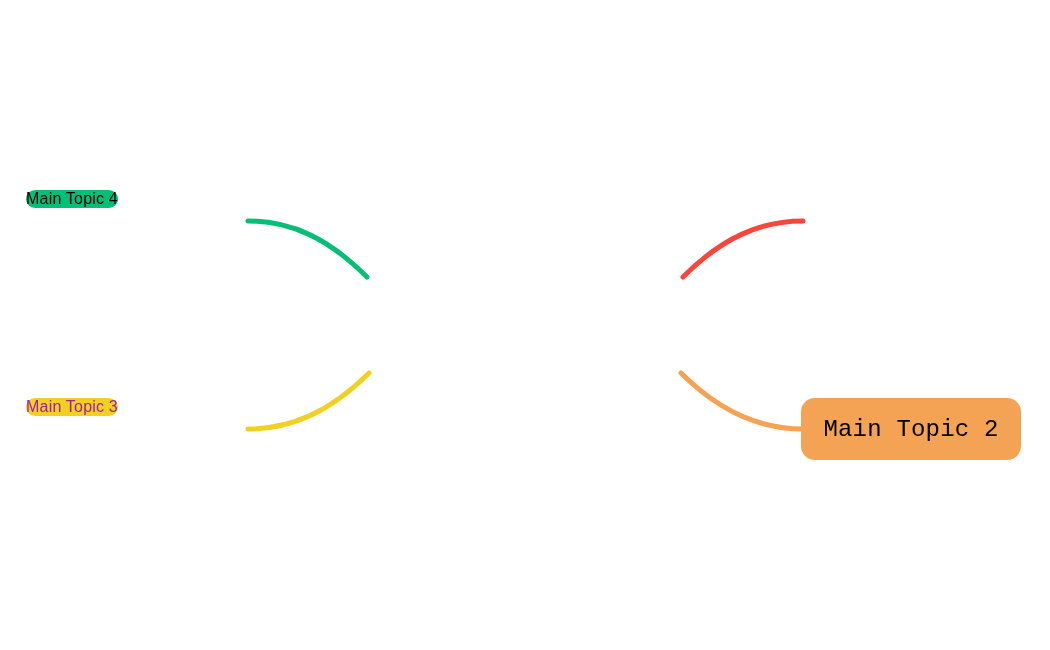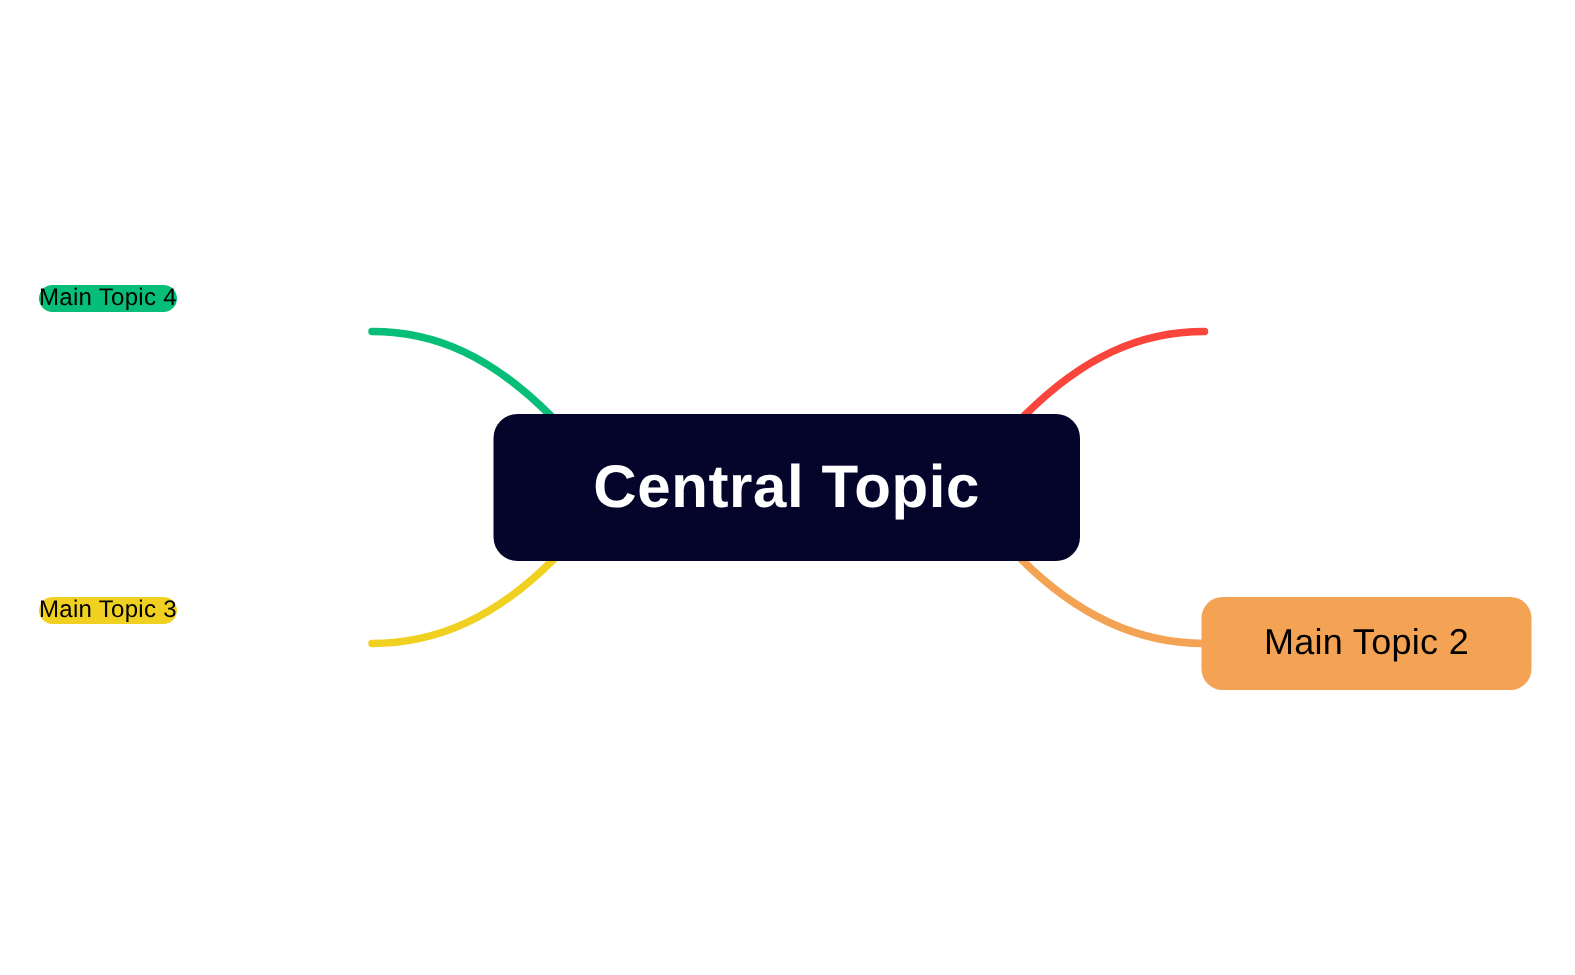--- a/index.html
+++ b/index.html
@@ -67,35 +67,35 @@
     left: 26px;
     top: 190px;
     background: #06BE77;
   }
   #node-topic-4 .node-label { color: #000000; }
   #node-topic-3 {
     left: 26px;
     top: 398px;
     background: #F0D122;
   }
-  #node-topic-3 .node-label { color: #000000; }
+  #node-topic-3 .node-label { color: #a21caf; }
   #node-topic-1 {
     left: 801px;
     top: 190px;
     width: 220px;
     background: #F9453B;
   }
   #node-topic-1 .node-label { color: #ffffff; }
   #node-topic-2 {
     left: 801px;
     top: 398px;
     width: 220px;
     background: #F4A253;
   }
-  #node-topic-2 .node-label { color: #000000; }
+  #node-topic-2 .node-label { color: #000000; font-family: Liberation Mono, monospace; }
 </style>
 </head>
 <body>
 
 <div id="canvas">
 
   <svg id="connectors" viewBox="0 0 1050 650" width="1050" height="650" xmlns="http://www.w3.org/2000/svg">
 
     <path d="M 683 277 C 722 238 760 221 803 221" fill="none" stroke="#F9453B" stroke-width="5" stroke-linecap="round"></path>
 
@@ -107,22 +107,19 @@
   </svg>
 
   <div class="node" id="node-topic-4">
     <span class="node-label">Main Topic 4</span>
   </div>
 
   <div class="node" id="node-topic-3">
     <span class="node-label">Main Topic 3</span>
   </div>
 
-  <div class="node" id="node-central">
-    <span class="node-label">Central Topic</span>
-  </div>
 
 
   <div class="node branch" id="node-topic-2">
     <span class="node-label">Main Topic 2</span>
   </div>
 
 </div>
 
 </body></html>

